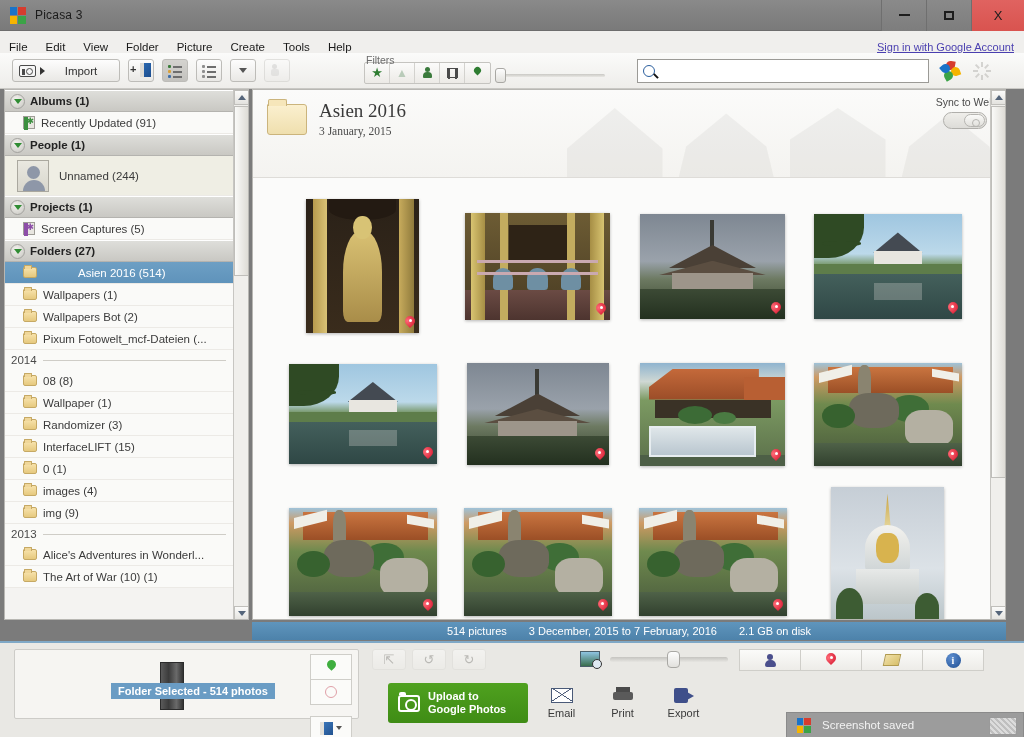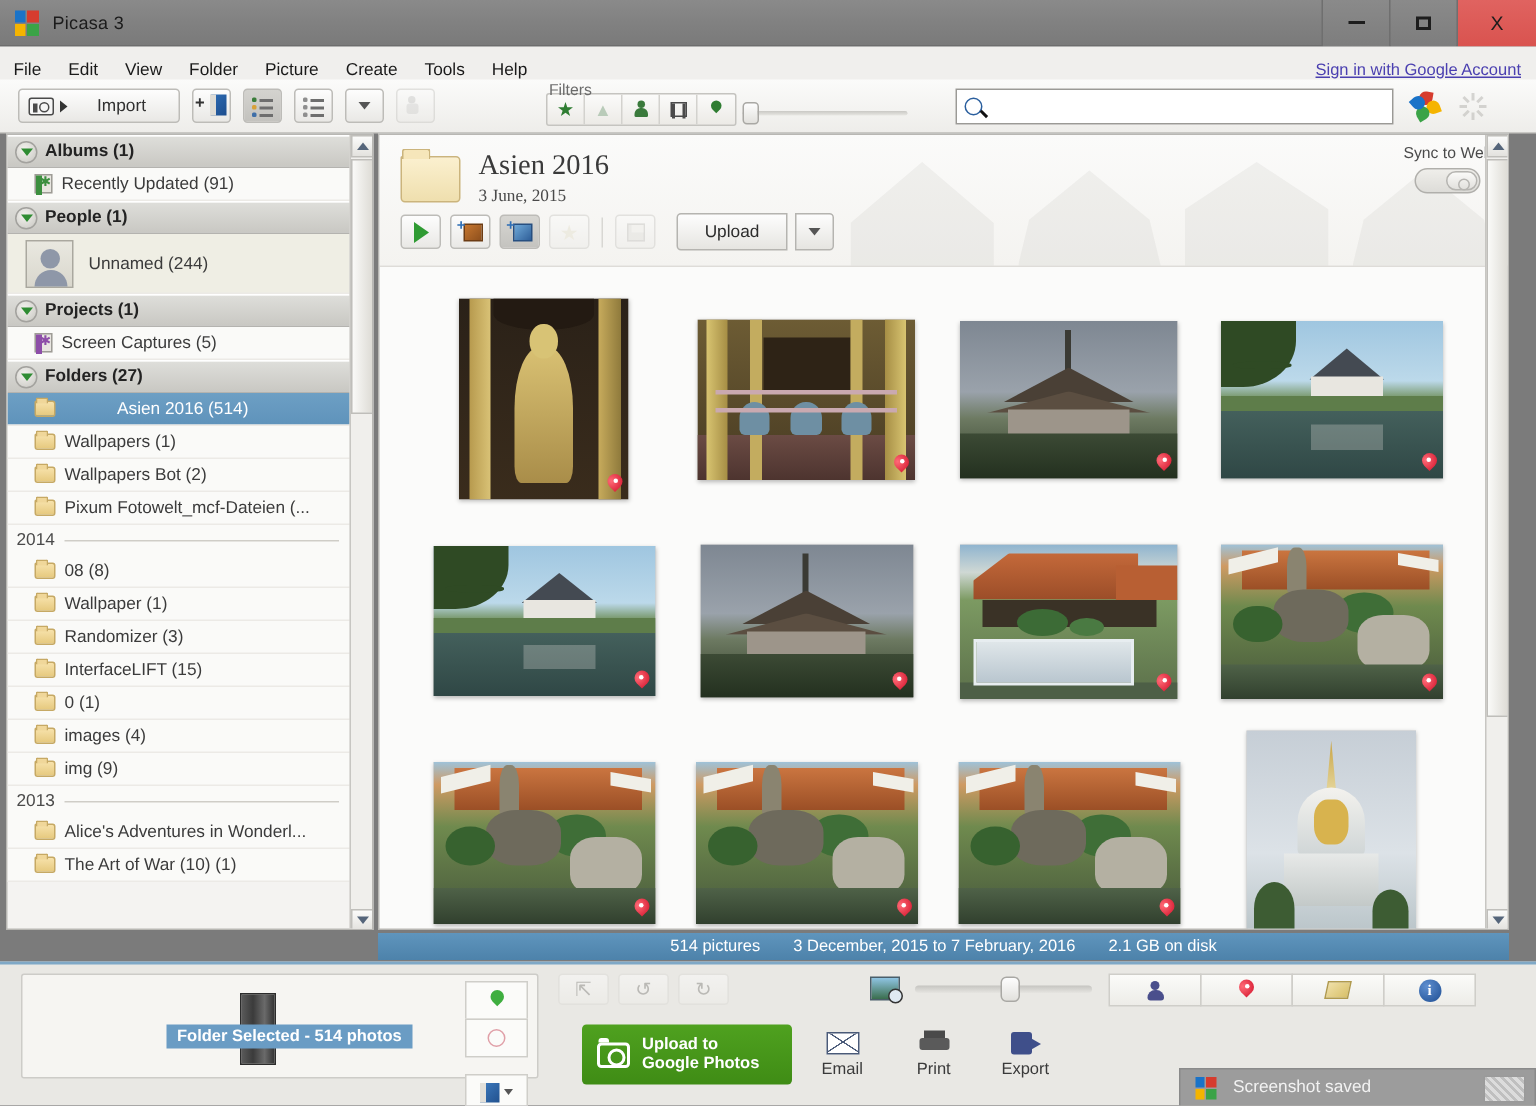--- a/index.html
+++ b/index.html
@@ -803,46 +803,24 @@
         <div class="gh a"></div>
           <div class="gh b"></div>
           <div class="gh c"></div>
           <div class="gh b"></div>
       </div>
 
       <div class="fh-title-row">
         <div class="big-folder"></div>
         <div>
           <div class="fh-title">Asien 2016</div>
-          <div class="fh-date">3 June, 2015</div>
-        </div>
-      </div>
-
-      <div class="fh-toolbar">
-        <div class="fh-btn">
-            <div class="play-tri"></div>
-          </div>
-        <div class="fh-btn">
-            <div class="collage-ico"></div>
-          </div>
-        <div class="fh-btn pressed">
-            <div class="movie-ico"></div>
-          </div>
-        <div class="fh-btn disabled">
-            <span class="star-ico">★</span>
-          </div>
-        <div class="sep-v"></div>
-        <div class="fh-btn disabled">
-            <div class="save-ico"></div>
-          </div>
-        <div class="upload-btn">Upload</div>
-        <div class="upload-drop">
-            <div class="tri-d"></div>
-          </div>
-      </div>
+          <div class="fh-date">3 January, 2015</div>
+        </div>
+      </div>
+
 
       <div class="sync-web">
         <div class="sync-label">Sync to Web</div>
         <div class="sync-toggle">
             <div class="knob"></div>
           </div>
       </div>
     </div>
 
     <div class="grid">

